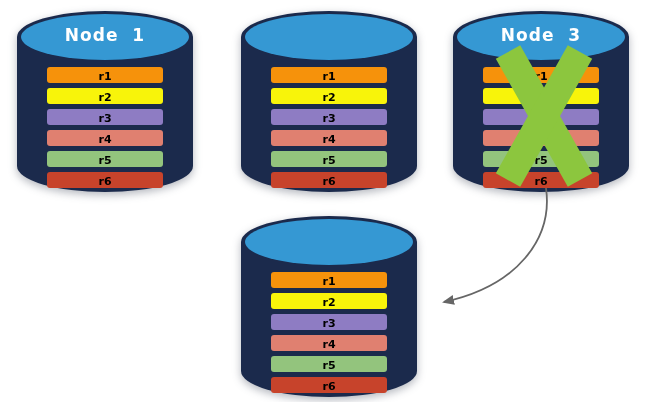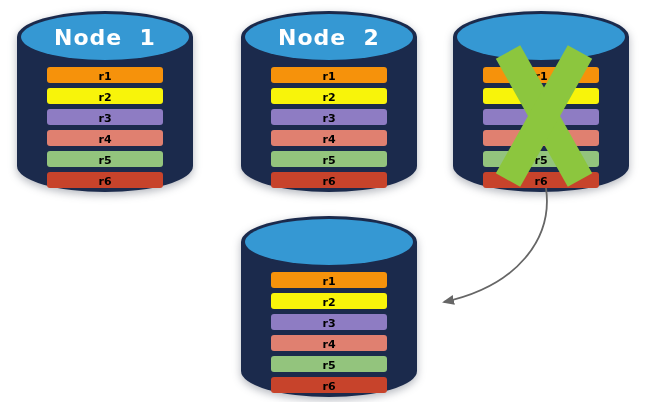--- a/index.html
+++ b/index.html
@@ -4,21 +4,21 @@
 <style>
   html,body{margin:0;padding:0;background:#ffffff;}
   #stage{
     position:relative;width:646px;height:402px;background:#ffffff;overflow:hidden;
     font-family:"DejaVu Sans","Liberation Sans",sans-serif;
   }
   .node{position:absolute;width:178px;height:186px;}
   .cyl{position:absolute;left:0;top:0;width:178px;height:186px;filter:drop-shadow(0 3px 4px rgba(40,50,70,0.35));}
   .node-label{
     position:absolute;left:0;top:17px;width:178px;text-align:center;
-    color:#fff;font-size:22px;font-weight:bold;letter-spacing:1px;white-space:pre;
+    color:#fff;font-size:17px;font-weight:bold;letter-spacing:1px;white-space:pre;
   }
   .rows{
     position:absolute;left:31px;top:59px;width:116px;
     display:flex;flex-direction:column;gap:5px;
   }
   .row{
     height:16px;border-radius:3px;display:flex;align-items:flex-end;justify-content:center;
     font-size:11px;font-weight:bold;color:#000;line-height:12px;
   }
   .cross-svg{position:absolute;left:492px;top:44px;width:104px;height:144px;overflow:visible;}
@@ -55,21 +55,20 @@
           <span>r6</span>
         </div>
     </div>
   </div>
 
   <div class="node" style="left:240px;top:8px">
     <svg class="cyl" viewBox="0 0 178 186">
       <path d="M1,29 A88,26 0 0,1 177,29 L177,158 A88,26 0 0,1 1,158 Z" fill="#1B2A4C"></path>
       <ellipse cx="89" cy="29" rx="84" ry="23" fill="#3598D3"></ellipse>
     </svg>
-    <div class="node-label">Node  2</div>
     <div class="rows">
       <div class="row" style="background: rgb(246, 146, 11);">
           <span>r1</span>
         </div>
       <div class="row" style="background: rgb(248, 244, 10);">
           <span>r2</span>
         </div>
       <div class="row" style="background: rgb(142, 124, 195);">
           <span>r3</span>
         </div>
@@ -83,20 +82,21 @@
           <span>r6</span>
         </div>
     </div>
   </div>
 
   <div class="node" style="left:452px;top:8px">
     <svg class="cyl" viewBox="0 0 178 186">
       <path d="M1,29 A88,26 0 0,1 177,29 L177,158 A88,26 0 0,1 1,158 Z" fill="#1B2A4C"></path>
       <ellipse cx="89" cy="29" rx="84" ry="23" fill="#3598D3"></ellipse>
     </svg>
+    <div class="node-label">Node  3</div>
     <div class="rows">
       <div class="row" style="background: rgb(246, 146, 11);">
           <span>r1</span>
         </div>
       <div class="row" style="background: rgb(248, 244, 10);">
           <span>r2</span>
         </div>
       <div class="row" style="background: rgb(142, 124, 195);">
           <span>r3</span>
         </div>

